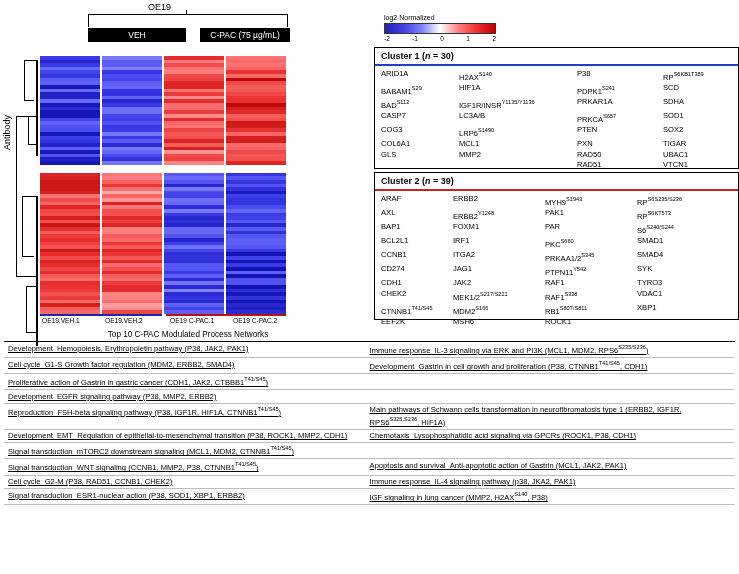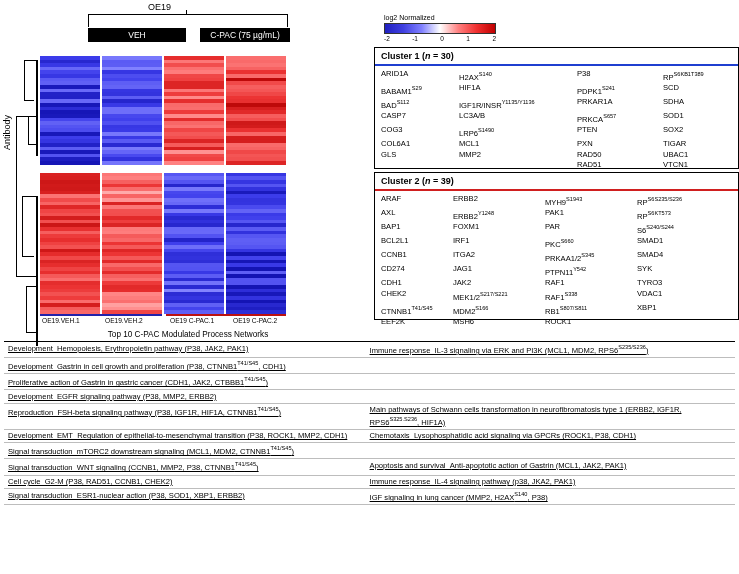--- a/index.html
+++ b/index.html
@@ -488,20 +488,21 @@
   <div class="tables">
     <div class="thead">
       <div class="col-l hdr-center">Top 10 C-PAC Modulated Process Networks</div>
     </div>
     <div id="tbody">
         <div class="trow sep">
           <div class="c l"><span class="u">Development_Hemopoiesis, Erythropoietin pathway (P38, JAK2, PAK1)</span></div>
           <div class="c r"><span class="u">Immune response_IL-3 signaling via ERK and PI3K (MCL1, MDM2, RPS6<sup>S235/S236</sup>)</span></div>
         </div>
         <div class="trow sep">
+          <div class="c l"><span class="u">Cell cycle_G1-S Growth factor regulation (MDM2, ERBB2, SMAD4)</span></div>
           <div class="c r"><span class="u">Development_Gastrin in cell growth and proliferation (P38, CTNNB1<sup>T41/S45</sup>, CDH1)</span></div>
         </div>
         <div class="trow sep">
           <div class="c r"><span class="u">Proliferative action of Gastrin in gastric cancer (CDH1, JAK2, CTBBB1<sup>T41/S45</sup>)</span></div>
         </div>
         <div class="trow sep">
           <div class="c r"><span class="u">Development_EGFR signaling pathway (P38, MMP2, ERBB2)</span></div>
         </div>
         <div class="trow sep">
           <div class="c l"><span class="u">Reproduction_FSH-beta signaling pathway (P38, IGF1R, HIF1A, CTNNB1<sup>T41/S45</sup>)</span></div>

